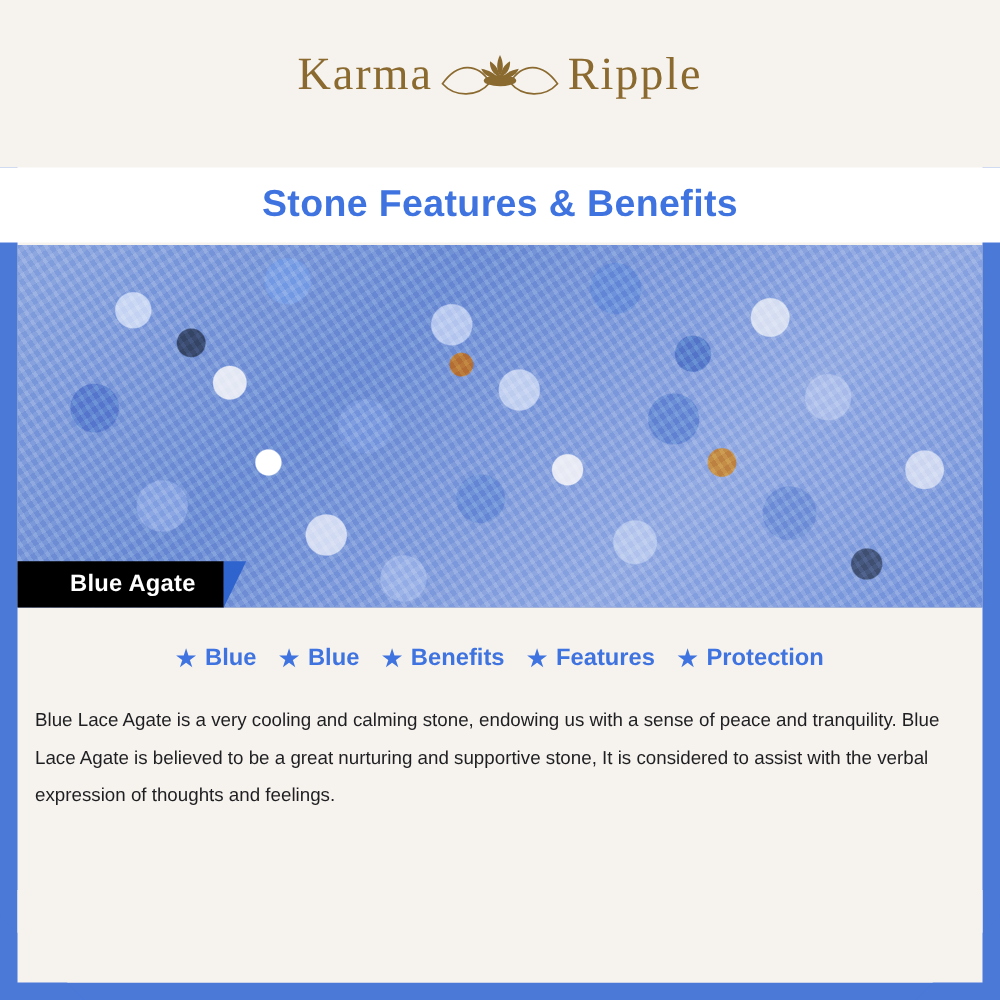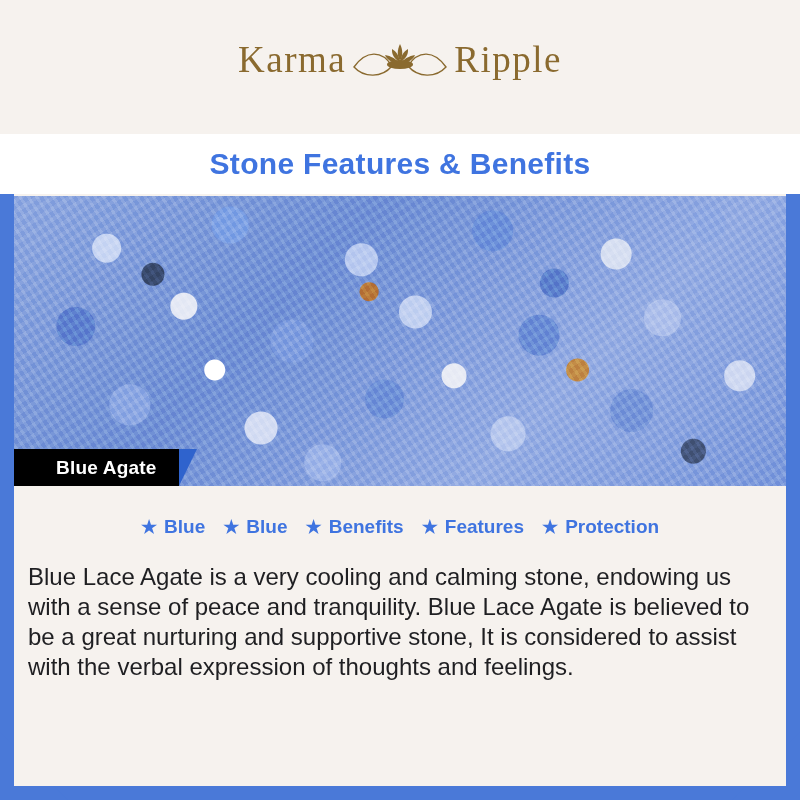--- a/index.html
+++ b/index.html
@@ -218,21 +218,21 @@
     line-height: 1;
   }
 
   
   .desc {
     position: absolute;
     left: 28px;
     top: 562px;
     width: 744px;
     color: #1f1f22;
-    font-size: 24px;
+    font-size: 15px;
     line-height: 30px;
     text-align: left;
   }
 
   
   .bottom-strip {
     position: absolute;
     left: 14px;
     top: 712px;
     width: 772px;

